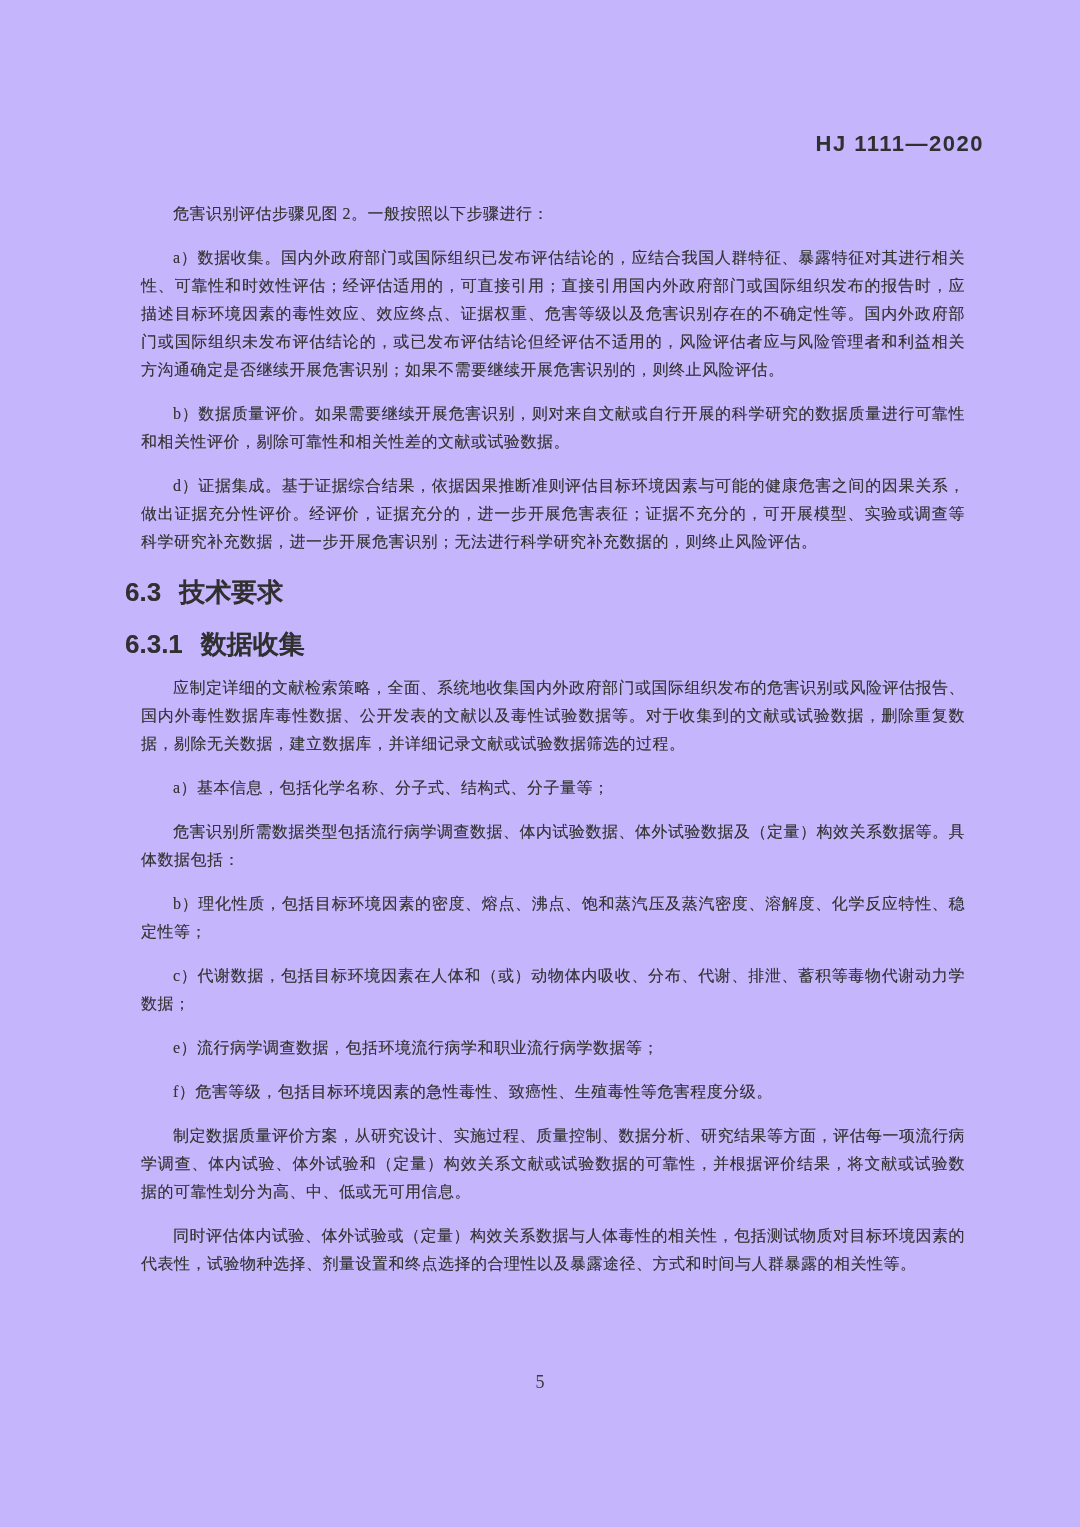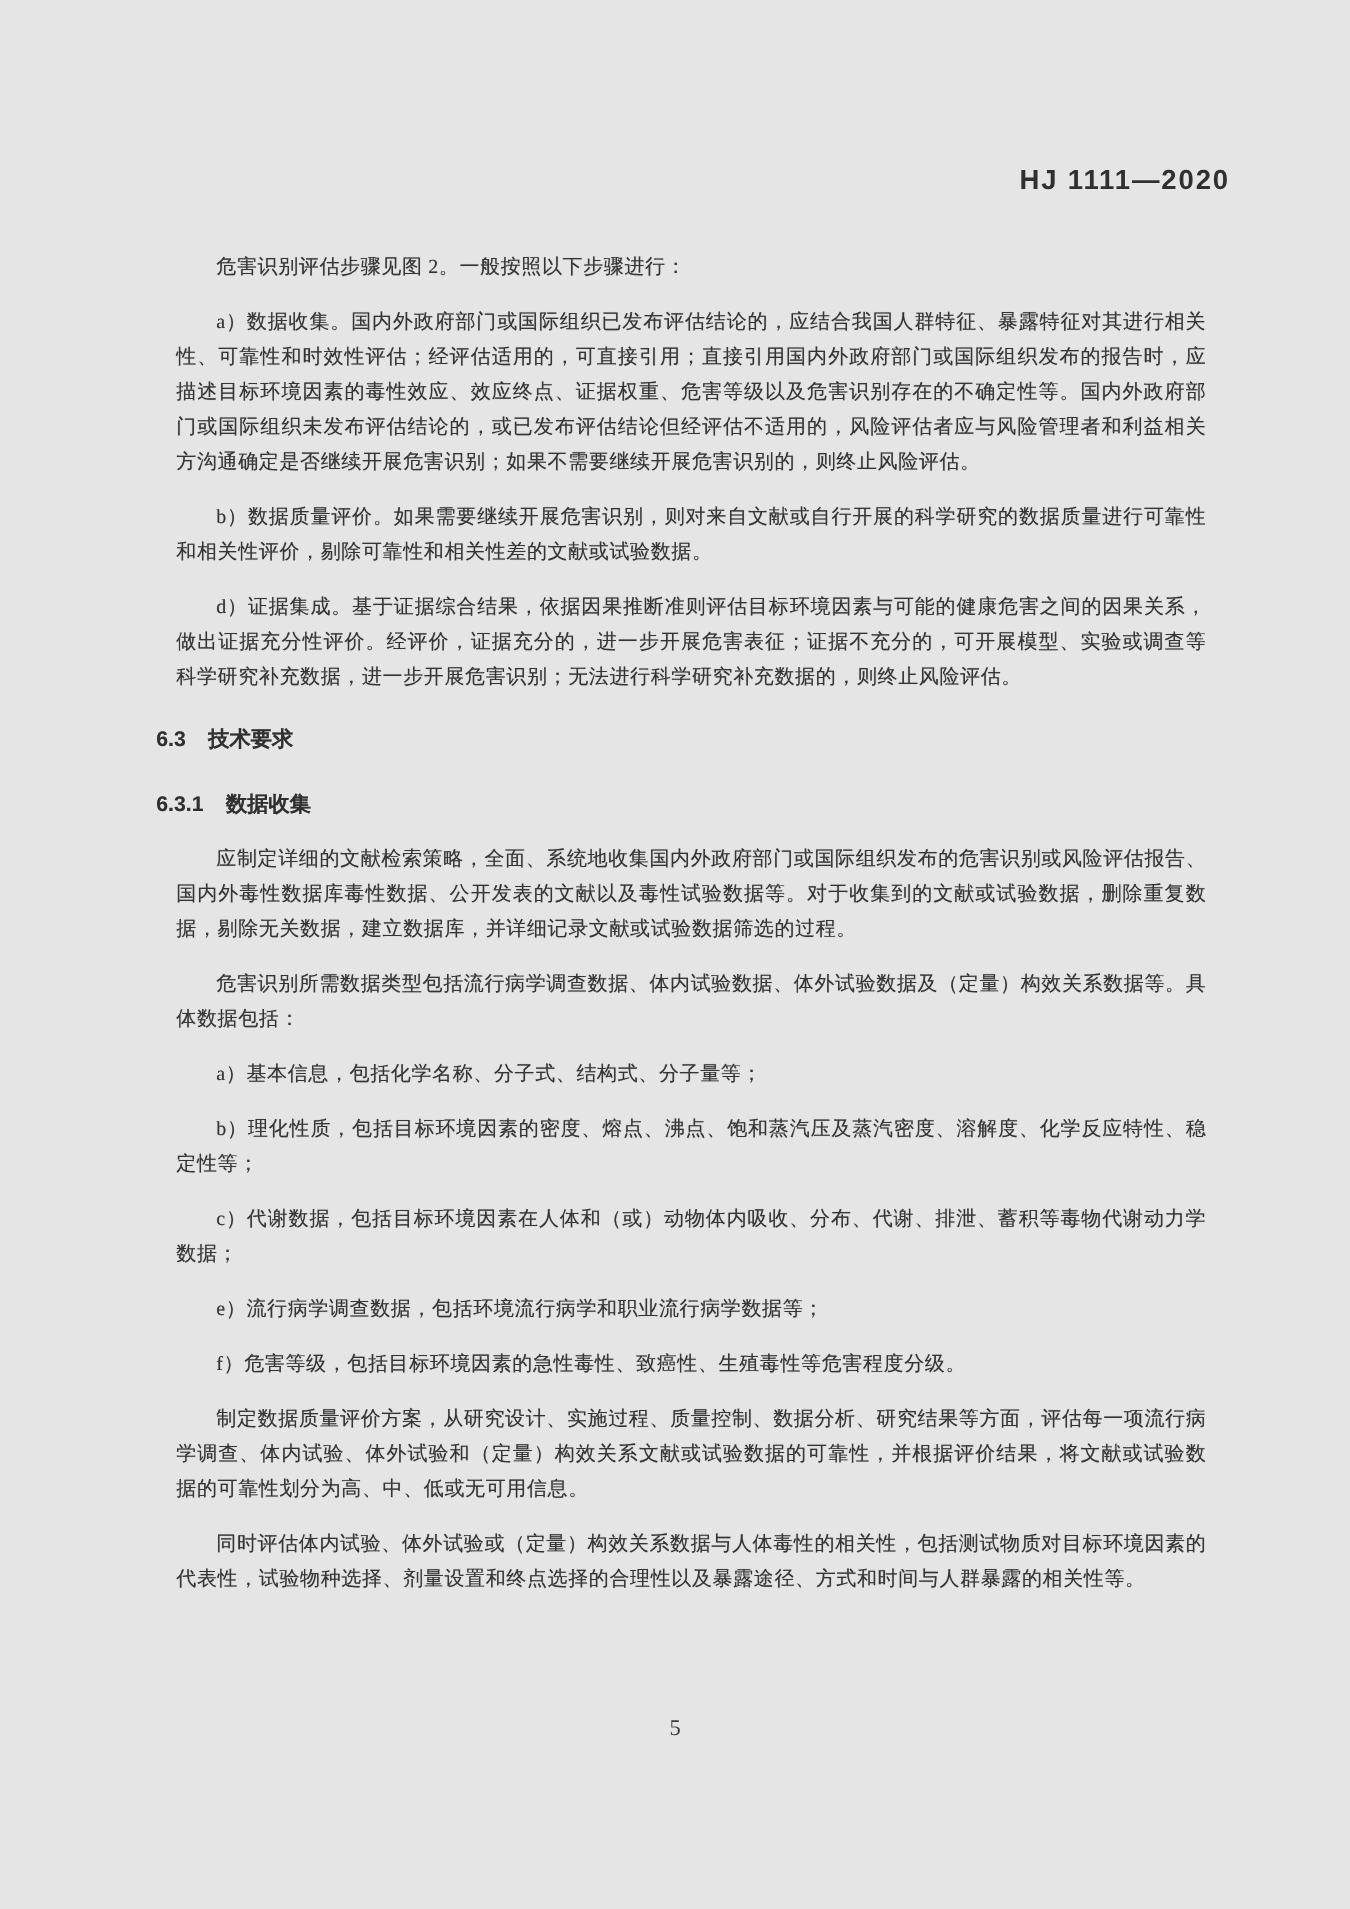--- a/index.html
+++ b/index.html
@@ -1,20 +1,20 @@
 <!DOCTYPE html>
 <html lang="zh"><head>
 <meta charset="utf-8">
 <style>
   html, body { margin: 0; padding: 0; background: #ffffff; }
   .sheet {
     position: relative;
     width: 1080px;
     height: 1527px;
-    background: #e5e5e5;
+    background: #c4b5fd;
     overflow: hidden;
     font-family: "Liberation Serif", "DejaVu Serif", serif;
     color: #353535;
   }
   .running-head {
     position: absolute;
     top: 131px;
     right: 96px;
     font-family: "Liberation Sans", "DejaVu Sans", sans-serif;
     font-weight: bold;
@@ -34,21 +34,21 @@
     line-height: 28px;
     text-align: justify;
     text-indent: 2em;
     letter-spacing: 0.5px;
     text-shadow: 0 0 0.6px rgba(70,70,70,0.55);
   }
   h2.sec, h3.sec {
     margin: 0;
     font-family: "Liberation Sans", "DejaVu Sans", sans-serif;
     font-weight: bold;
-    font-size: 17px;
+    font-size: 26px;
     line-height: 28px;
     color: #303030;
     text-shadow: 0 0 0.5px rgba(60,60,60,0.5);
   }
   h2.sec { margin-top: 22px; }
   h3.sec { margin-top: 24px; margin-bottom: 12px; }
   .sec .sec-num { margin-right: 18px; }
   .page-footer {
     position: absolute;
     top: 1372px;
@@ -76,22 +76,22 @@
 
     <h2 class="sec">
       <span class="sec-num">6.3</span><span>技术要求</span>
     </h2>
 
     <h3 class="sec">
       <span class="sec-num">6.3.1</span><span>数据收集</span>
     </h3>
 
     <p>应制定详细的文献检索策略，全面、系统地收集国内外政府部门或国际组织发布的危害识别或风险评估报告、国内外毒性数据库毒性数据、公开发表的文献以及毒性试验数据等。对于收集到的文献或试验数据，删除重复数据，剔除无关数据，建立数据库，并详细记录文献或试验数据筛选的过程。</p>
+    <p>a）基本信息，包括化学名称、分子式、结构式、分子量等；</p>
     <p>危害识别所需数据类型包括流行病学调查数据、体内试验数据、体外试验数据及（定量）构效关系数据等。具体数据包括：</p>
-    <p>a）基本信息，包括化学名称、分子式、结构式、分子量等；</p>
     <p>b）理化性质，包括目标环境因素的密度、熔点、沸点、饱和蒸汽压及蒸汽密度、溶解度、化学反应特性、稳定性等；</p>
     <p>c）代谢数据，包括目标环境因素在人体和（或）动物体内吸收、分布、代谢、排泄、蓄积等毒物代谢动力学数据；</p>
     <p>e）流行病学调查数据，包括环境流行病学和职业流行病学数据等；</p>
     <p>f）危害等级，包括目标环境因素的急性毒性、致癌性、生殖毒性等危害程度分级。</p>
 
 
     <p>制定数据质量评价方案，从研究设计、实施过程、质量控制、数据分析、研究结果等方面，评估每一项流行病学调查、体内试验、体外试验和（定量）构效关系文献或试验数据的可靠性，并根据评价结果，将文献或试验数据的可靠性划分为高、中、低或无可用信息。</p>
     <p>同时评估体内试验、体外试验或（定量）构效关系数据与人体毒性的相关性，包括测试物质对目标环境因素的代表性，试验物种选择、剂量设置和终点选择的合理性以及暴露途径、方式和时间与人群暴露的相关性等。</p>
   </div>
 

